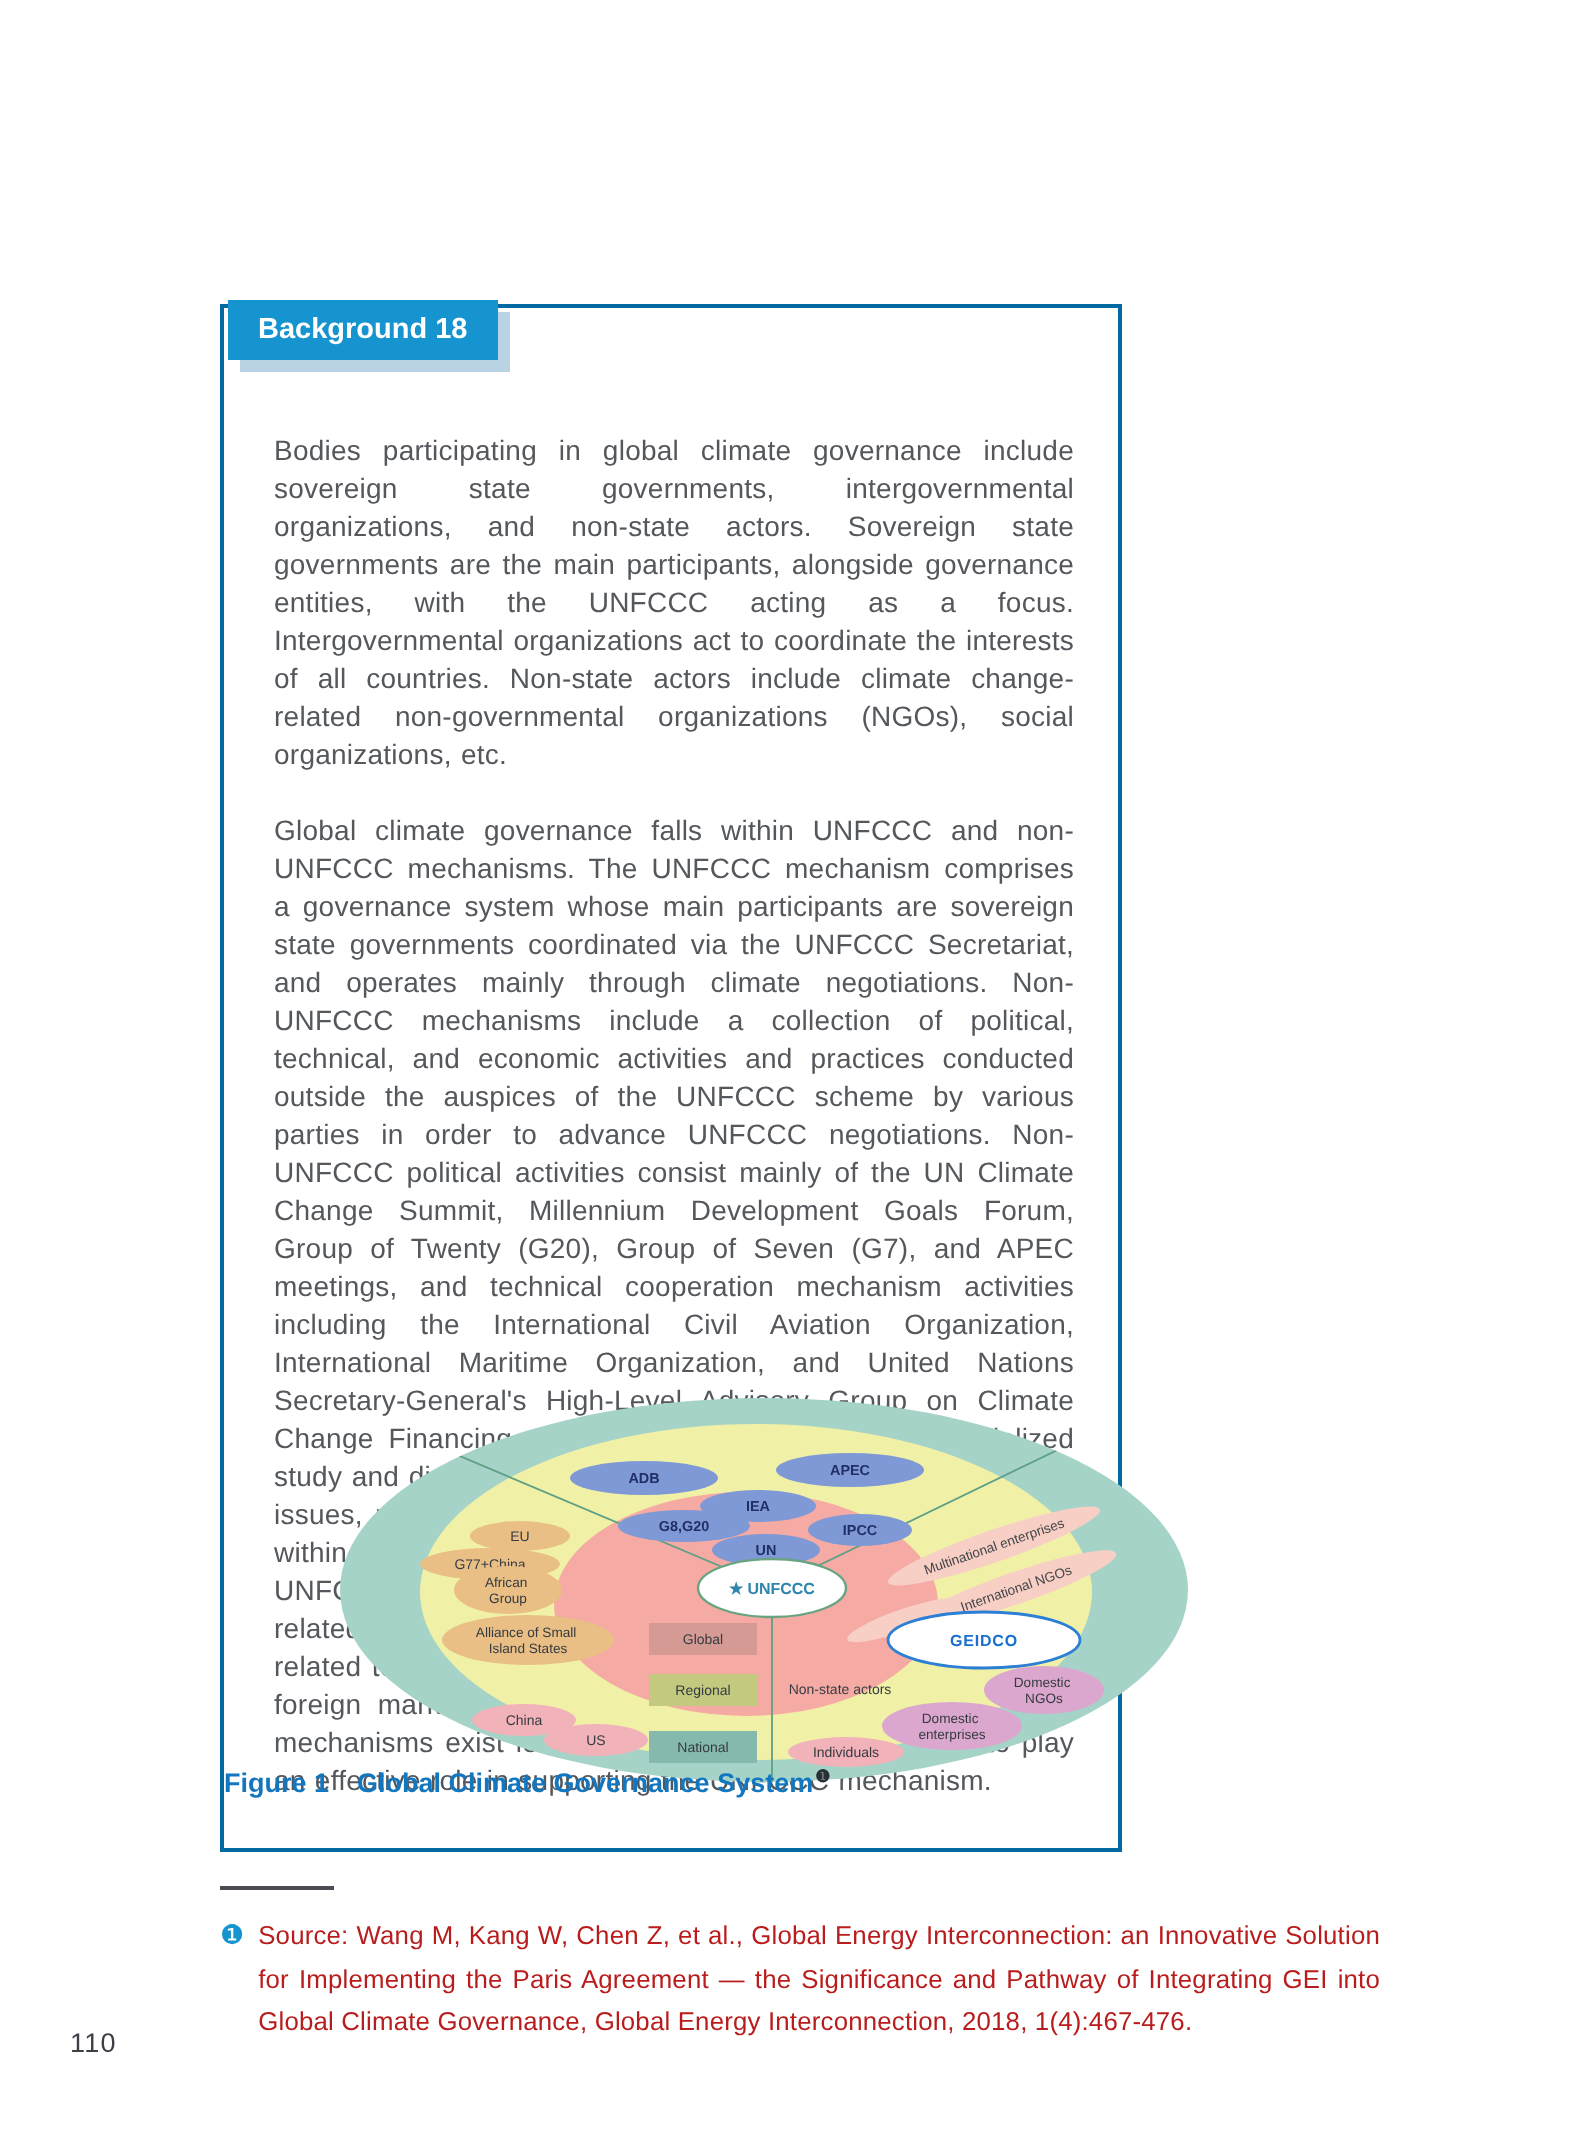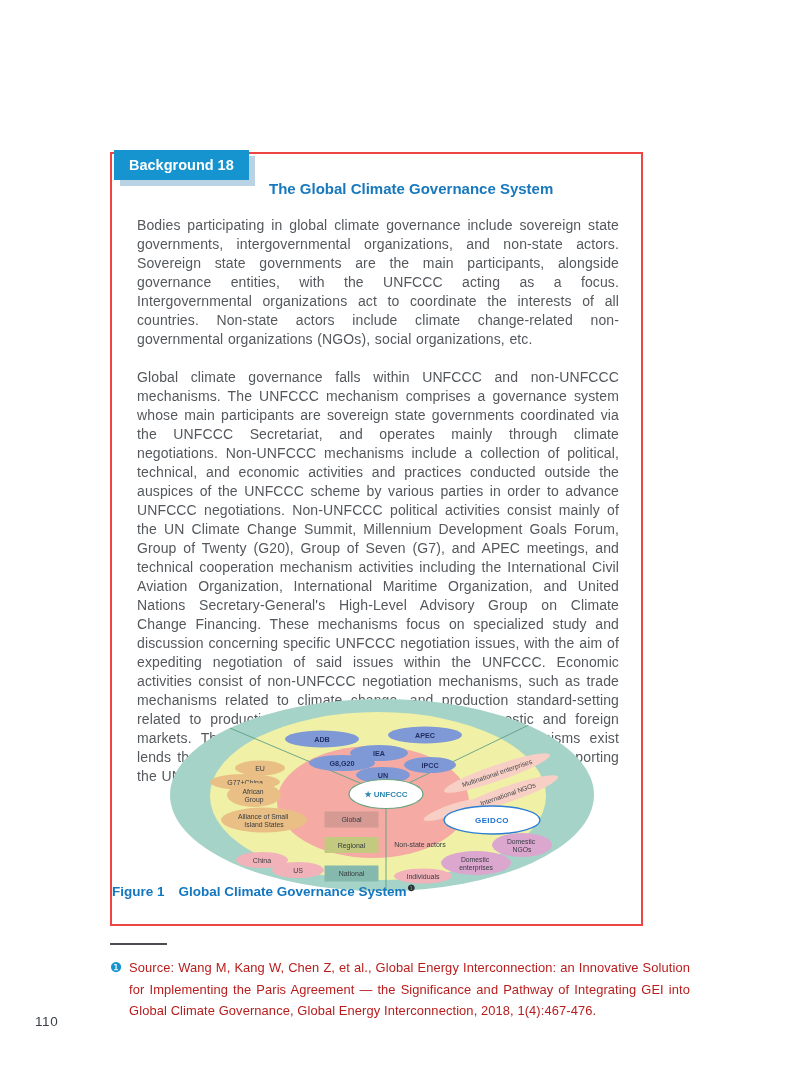--- a/index.html
+++ b/index.html
@@ -1,22 +1,22 @@
 <!DOCTYPE html>
 <html><head>
 <meta charset="utf-8">
 <style>
   html,body{margin:0;padding:0;}
   body{
     width:793px;height:1077px;position:relative;background:#ffffff;
     font-family:"Liberation Sans", sans-serif;color:#54585c;overflow:hidden;
   }
   .bg-box{
-    position:absolute;left:110px;top:152px;width:533px;height:774px;
-    border:2px solid #ef4444;background:#ffffff;box-sizing:border-box;
+    position:absolute;left:110px;top:152px;width:451px;height:774px;
+    border:2px solid #0369a1;background:#ffffff;box-sizing:border-box;
   }
   .bg-label{
     position:absolute;left:2px;top:-4px;
     background:#1594cf;color:#ffffff;font-weight:bold;font-size:14.5px;
     padding:7px 15px;box-shadow:6px 6px 0 #b9d3e4;white-space:nowrap;
   }
   .box-title{
     position:absolute;left:157px;top:26px;margin:0;
     color:#1778bd;font-weight:bold;font-size:15px;white-space:nowrap;
   }
@@ -61,21 +61,20 @@
   .dg-t-sm{font-family:"Liberation Sans", sans-serif;font-size:6.8px;fill:#363b41;text-anchor:middle;}
   .dg-t-rot{font-family:"Liberation Sans", sans-serif;font-size:6.8px;fill:#44474b;text-anchor:middle;}
   .dg-t-center{font-family:"Liberation Sans", sans-serif;font-size:8px;font-weight:bold;fill:#2e86ad;text-anchor:middle;}
   .dg-t-geidco{font-family:"Liberation Sans", sans-serif;font-size:8px;font-weight:bold;fill:#1870cf;text-anchor:middle;letter-spacing:0.4px;}
 </style>
 </head>
 <body>
 
 <section class="bg-box">
   <div class="bg-label">Background 18</div>
-  <h1 class="box-title">The Global Climate Governance System</h1>
 
   <div class="content">
     <p class="para-1">Bodies participating in global climate governance include sovereign state governments, intergovernmental organizations, and non-state actors. Sovereign state governments are the main participants, alongside governance entities, with the UNFCCC acting as a focus. Intergovernmental organizations act to coordinate the interests of all countries. Non-state actors include climate change-related non-governmental organizations (NGOs), social organizations, etc.</p>
     <p class="para-2">Global climate governance falls within UNFCCC and non-UNFCCC mechanisms. The UNFCCC mechanism comprises a governance system whose main participants are sovereign state governments coordinated via the UNFCCC Secretariat, and operates mainly through climate negotiations. Non-UNFCCC mechanisms include a collection of political, technical, and economic activities and practices conducted outside the auspices of the UNFCCC scheme by various parties in order to advance UNFCCC negotiations. Non-UNFCCC political activities consist mainly of the UN Climate Change Summit, Millennium Development Goals Forum, Group of Twenty (G20), Group of Seven (G7), and APEC meetings, and technical cooperation mechanism activities including the International Civil Aviation Organization, International Maritime Organization, and United Nations Secretary-General's High-Level Advisory Group on Climate Change Financing. These mechanisms focus on specialized study and discussion concerning specific UNFCCC negotiation issues, with the aim of expediting negotiation of said issues within the UNFCCC. Economic activities consist of non-UNFCCC negotiation mechanisms, such as trade mechanisms related to climate change, and production standard-setting related to production activities and expansion of domestic and foreign markets. The various forms in which Non-UNFCCC mechanisms exist lends them flexibility, allowing them to play an effective role in supporting the UNFCCC mechanism.</p>
   </div>
 
   <figure class="diagram" style="margin:0;">
     <svg viewBox="0 0 436 202" xmlns="http://www.w3.org/2000/svg">
       <defs>
         <clipPath id="outerClip">

